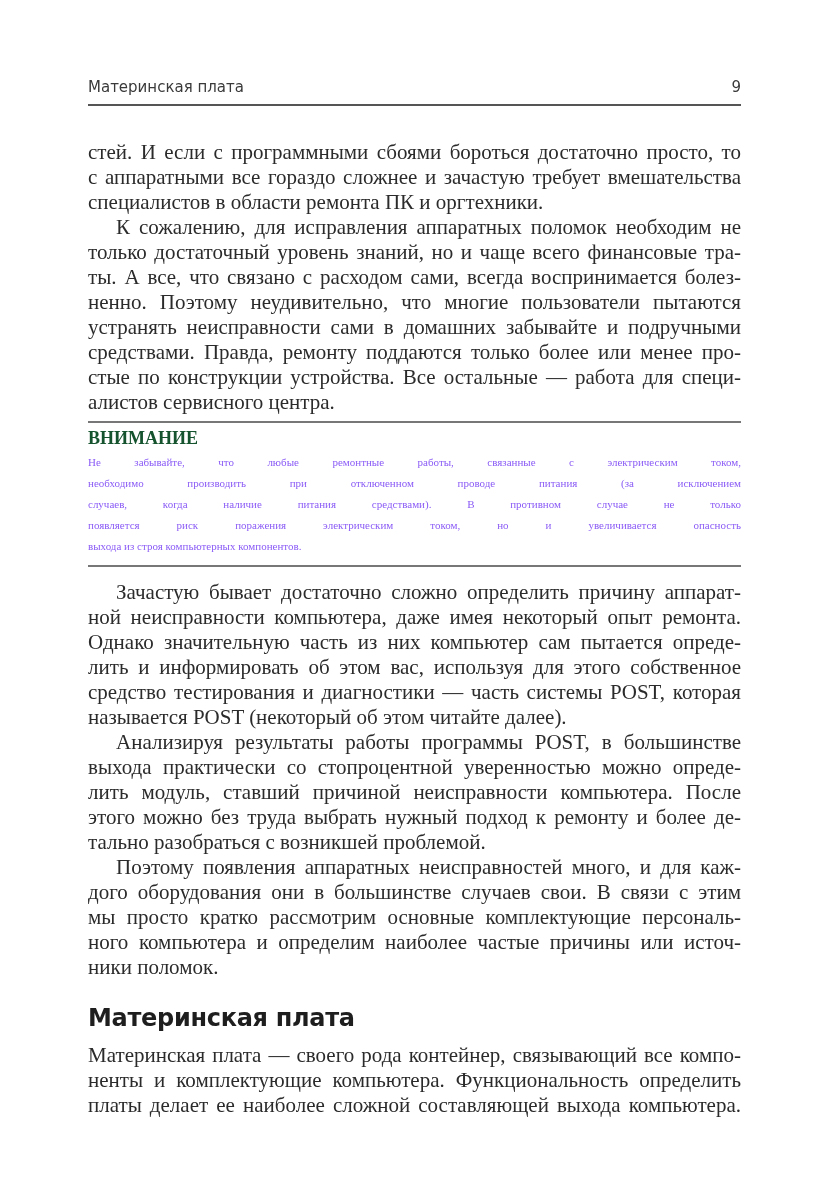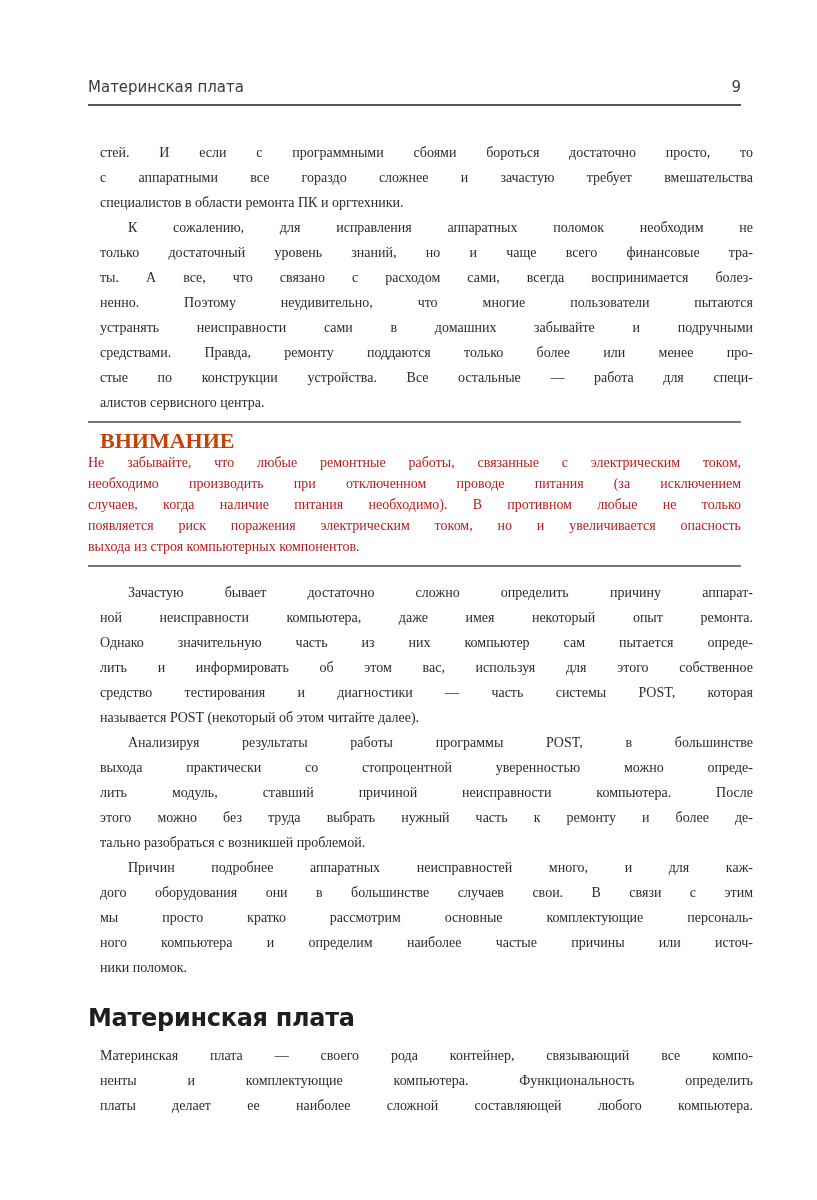--- a/index.html
+++ b/index.html
@@ -3,28 +3,28 @@
 <meta charset="utf-8">
 <style>
   html, body { margin: 0; padding: 0; background: #ffffff; }
   body { width: 817px; height: 1200px; position: relative; overflow: hidden; color: #2a2a2a; }
   .page { position: absolute; left: 88px; top: 0; width: 653px; }
   .running-head { position: absolute; left: 0; top: 78px; width: 653px; height: 22px;
     font-family: "DejaVu Sans", sans-serif; font-size: 15px; color: #3a3a3a; }
   .running-head .title { position: absolute; left: 0; top: 0; }
   .running-head .num { position: absolute; right: 0; top: 0; }
   .head-rule { position: absolute; left: 0; top: 104px; width: 653px; height: 2px; background: #555; }
-  .line { position: absolute; left: 12px; width: 653px; white-space: nowrap;
-    font-family: "Liberation Serif", serif; font-size: 14px; color: #2b2b2b; line-height: 25px; }
+  .line { position: absolute; left: 0; width: 653px; white-space: nowrap;
+    font-family: "Liberation Serif", serif; font-size: 21px; color: #2b2b2b; line-height: 25px; }
   .just { text-align: justify; text-align-last: justify; }
   .indent { padding-left: 28px; box-sizing: border-box; }
   .note-line { position: absolute; left: 0; width: 653px; white-space: nowrap;
-    font-family: "Liberation Serif", serif; font-size: 14px; color: #b91c1c; line-height: 21px; }
-  .note-title { position: absolute; left: 12px; top: 428px; font-family: "Liberation Serif", serif;
-    font-weight: bold; font-size: 22px; color: #c2410c; }
+    font-family: "Liberation Serif", serif; font-size: 11px; color: #8b5cf6; line-height: 21px; }
+  .note-title { position: absolute; left: 0; top: 428px; font-family: "Liberation Serif", serif;
+    font-weight: bold; font-size: 18px; color: #14532d; }
   .rule { position: absolute; left: 0; width: 653px; height: 1.5px; background: #777; }
   .h2 { position: absolute; left: 0; top: 1004px; font-family: "DejaVu Sans", sans-serif;
     font-weight: bold; font-size: 24px; color: #1e1e1e; letter-spacing: -0.3px; }
 </style>
 </head>
 <body>
 
 <div class="page">
 
   <div class="running-head">
@@ -48,52 +48,52 @@
     <div class="line just" style="top:340px">средствами. Правда, ремонту поддаются только более или менее про-</div>
     <div class="line just" style="top:365px">стые по конструкции устройства. Все остальные — работа для специ-</div>
     <div class="line" style="top:390px">алистов сервисного центра.</div>
   </div>
 
   <div>
     <div class="rule" style="top:421px"></div>
     <div class="note-title">ВНИМАНИЕ</div>
     <div class="note-line just" style="top:452px">Не забывайте, что любые ремонтные работы, связанные с электрическим током,</div>
     <div class="note-line just" style="top:473px">необходимо производить при отключенном проводе питания (за исключением</div>
-    <div class="note-line just" style="top:494px">случаев, когда наличие питания необходимо). В противном любые не только</div>
+    <div class="note-line just" style="top:494px">случаев, когда наличие питания средствами). В противном случае не только</div>
     <div class="note-line just" style="top:515px">появляется риск поражения электрическим током, но и увеличивается опасность</div>
     <div class="note-line" style="top:536px">выхода из строя компьютерных компонентов.</div>
     <div class="rule" style="top:565px"></div>
   </div>
 
   <div>
     <div class="line just indent" style="top:580px">Зачастую бывает достаточно сложно определить причину аппарат-</div>
     <div class="line just" style="top:605px">ной неисправности компьютера, даже имея некоторый опыт ремонта.</div>
     <div class="line just" style="top:630px">Однако значительную часть из них компьютер сам пытается опреде-</div>
     <div class="line just" style="top:655px">лить и информировать об этом вас, используя для этого собственное</div>
     <div class="line just" style="top:680px">средство тестирования и диагностики — часть системы POST, которая</div>
     <div class="line" style="top:705px">называется POST (некоторый об этом читайте далее).</div>
   </div>
 
   <div>
     <div class="line just indent" style="top:730px">Анализируя результаты работы программы POST, в большинстве</div>
     <div class="line just" style="top:755px">выхода практически со стопроцентной уверенностью можно опреде-</div>
     <div class="line just" style="top:780px">лить модуль, ставший причиной неисправности компьютера. После</div>
-    <div class="line just" style="top:805px">этого можно без труда выбрать нужный часть к ремонту и более де-</div>
+    <div class="line just" style="top:805px">этого можно без труда выбрать нужный подход к ремонту и более де-</div>
     <div class="line" style="top:830px">тально разобраться с возникшей проблемой.</div>
   </div>
 
   <div>
-    <div class="line just indent" style="top:855px">Причин подробнее аппаратных неисправностей много, и для каж-</div>
+    <div class="line just indent" style="top:855px">Поэтому появления аппаратных неисправностей много, и для каж-</div>
     <div class="line just" style="top:880px">дого оборудования они в большинстве случаев свои. В связи с этим</div>
     <div class="line just" style="top:905px">мы просто кратко рассмотрим основные комплектующие персональ-</div>
     <div class="line just" style="top:930px">ного компьютера и определим наиболее частые причины или источ-</div>
     <div class="line" style="top:955px">ники поломок.</div>
   </div>
 
   <div class="h2">Материнская плата</div>
 
   <div>
     <div class="line just" style="top:1043px">Материнская плата — своего рода контейнер, связывающий все компо-</div>
     <div class="line just" style="top:1068px">ненты и комплектующие компьютера. Функциональность определить</div>
-    <div class="line just" style="top:1093px">платы делает ее наиболее сложной составляющей любого компьютера.</div>
+    <div class="line just" style="top:1093px">платы делает ее наиболее сложной составляющей выхода компьютера.</div>
   </div>
 
 </div>
 
 </body></html>

